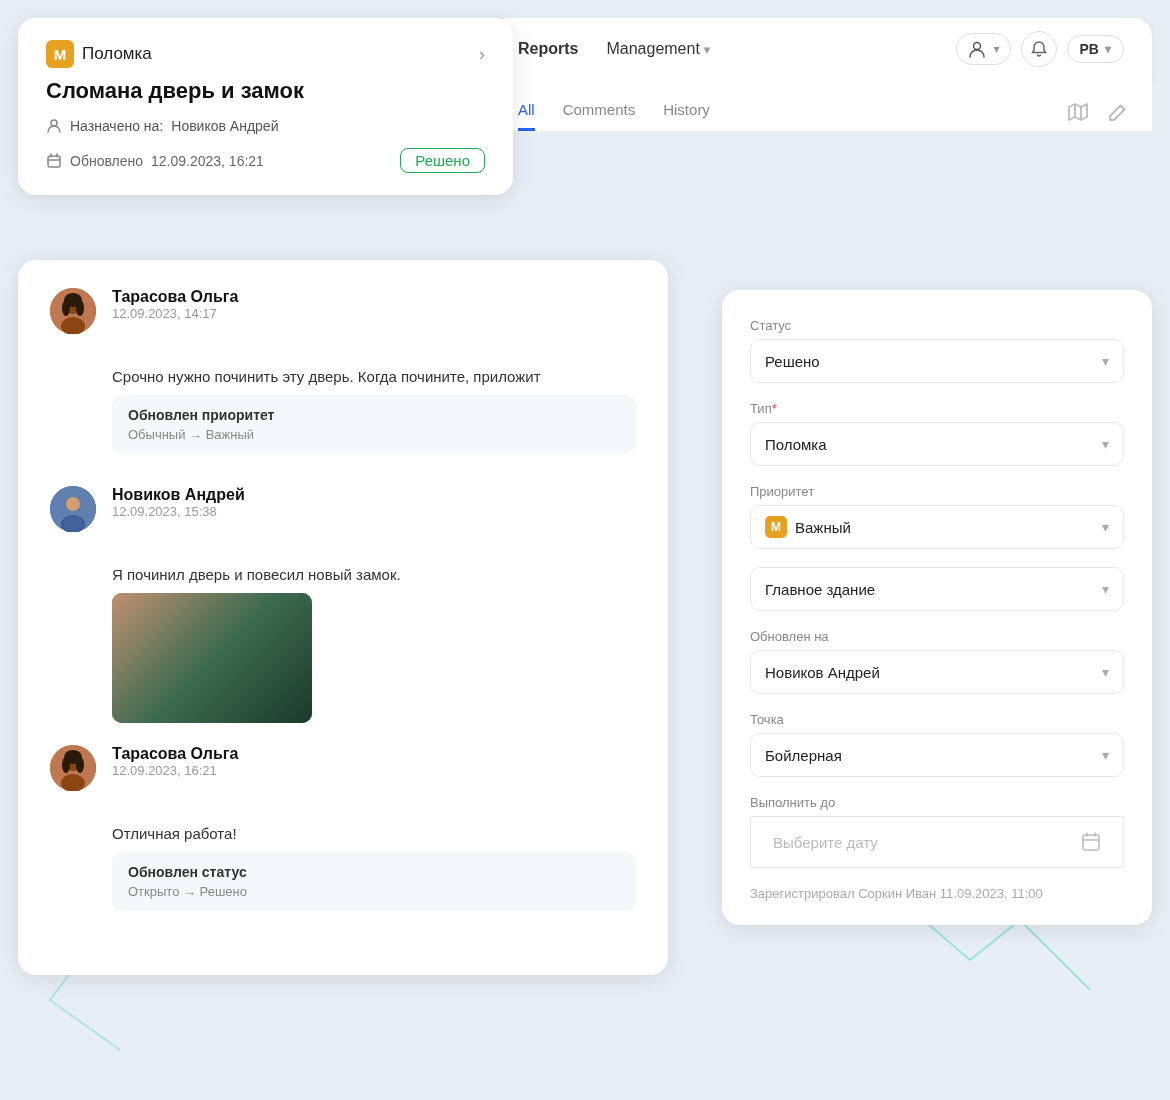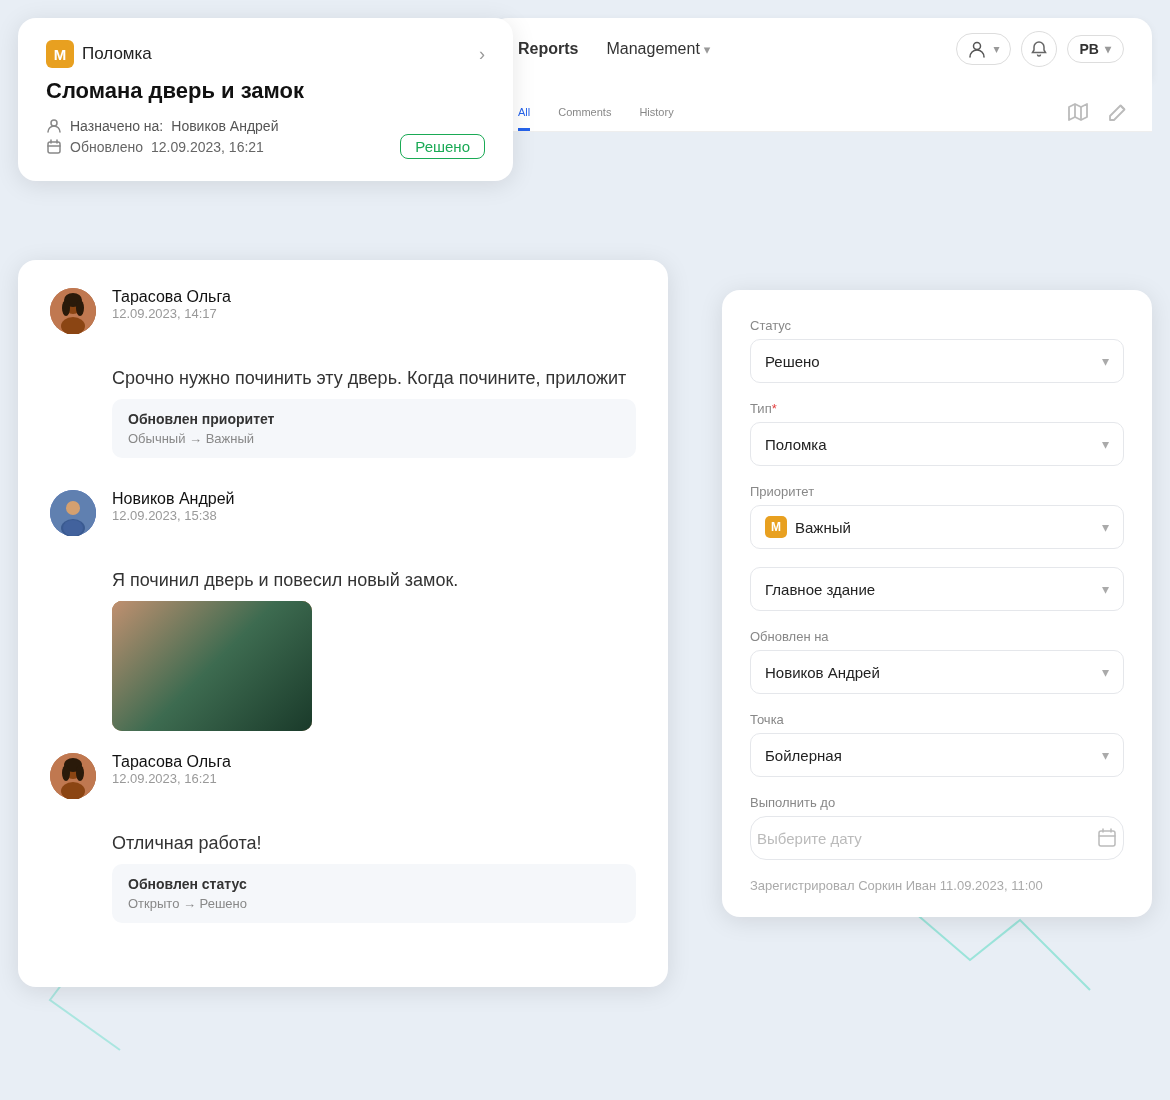--- a/index.html
+++ b/index.html
@@ -76,20 +76,21 @@
       color: #111;
       margin-bottom: 14px;
     }
 
     .ticket-assigned {
       display: flex;
       align-items: center;
       gap: 8px;
       color: #555;
       font-size: 14px;
+      margin-bottom: 14px;
     }
 
     .ticket-footer-row {
       display: flex;
       align-items: center;
       justify-content: space-between;
       gap: 10px;
     }
 
     .ticket-updated {
@@ -203,21 +204,21 @@
       align-items: flex-end;
       gap: 28px;
       border-bottom: 1.5px solid #eee;
       z-index: 5;
       border-radius: 0;
       box-shadow: none;
     }
 
     .tab-item {
       padding: 12px 0 10px 0;
-      font-size: 11px;
+      font-size: 15px;
       color: #888;
       cursor: pointer;
       border-bottom: 3px solid transparent;
       font-weight: 400;
     }
 
     .tab-item.active {
       color: #2563eb;
       border-bottom: 3px solid #2563eb;
       font-weight: 500;
@@ -283,32 +284,32 @@
       height: 46px;
       border-radius: 50%;
     }
 
     .comment-body {
       flex: 1;
     }
 
     .comment-author {
       font-size: 16px;
-      font-weight: 400;
+      font-weight: 700;
       color: #111;
     }
 
     .comment-date {
       font-size: 13px;
       color: #999;
       margin-bottom: 8px;
     }
 
     .comment-text {
-      font-size: 18px;
+      font-size: 15px;
       color: #333;
       margin-bottom: 10px;
       margin-top: 47px;
     }
 
     .activity-block {
       background: #f5f7fa;
       border-radius: 10px;
       padding: 12px 16px;
       margin-bottom: 10px;
@@ -410,24 +411,24 @@
       display: flex;
       align-items: center;
       justify-content: center;
       color: #fff;
       font-weight: 700;
       font-size: 12px;
     }
 
     .date-input {
       width: 100%;
-      height: 44px;
+      height: 52px;
       border: 1.5px solid #e5e7eb;
-      border-radius: 16px;
-      padding: 0 6px;
+      border-radius: 2px;
+      padding: 0 22px;
       font-size: 15px;
       color: #bbb;
       background: #fff;
       display: flex;
       align-items: center;
       justify-content: space-between;
     }
 
     .registered-text {
       font-size: 13px;

